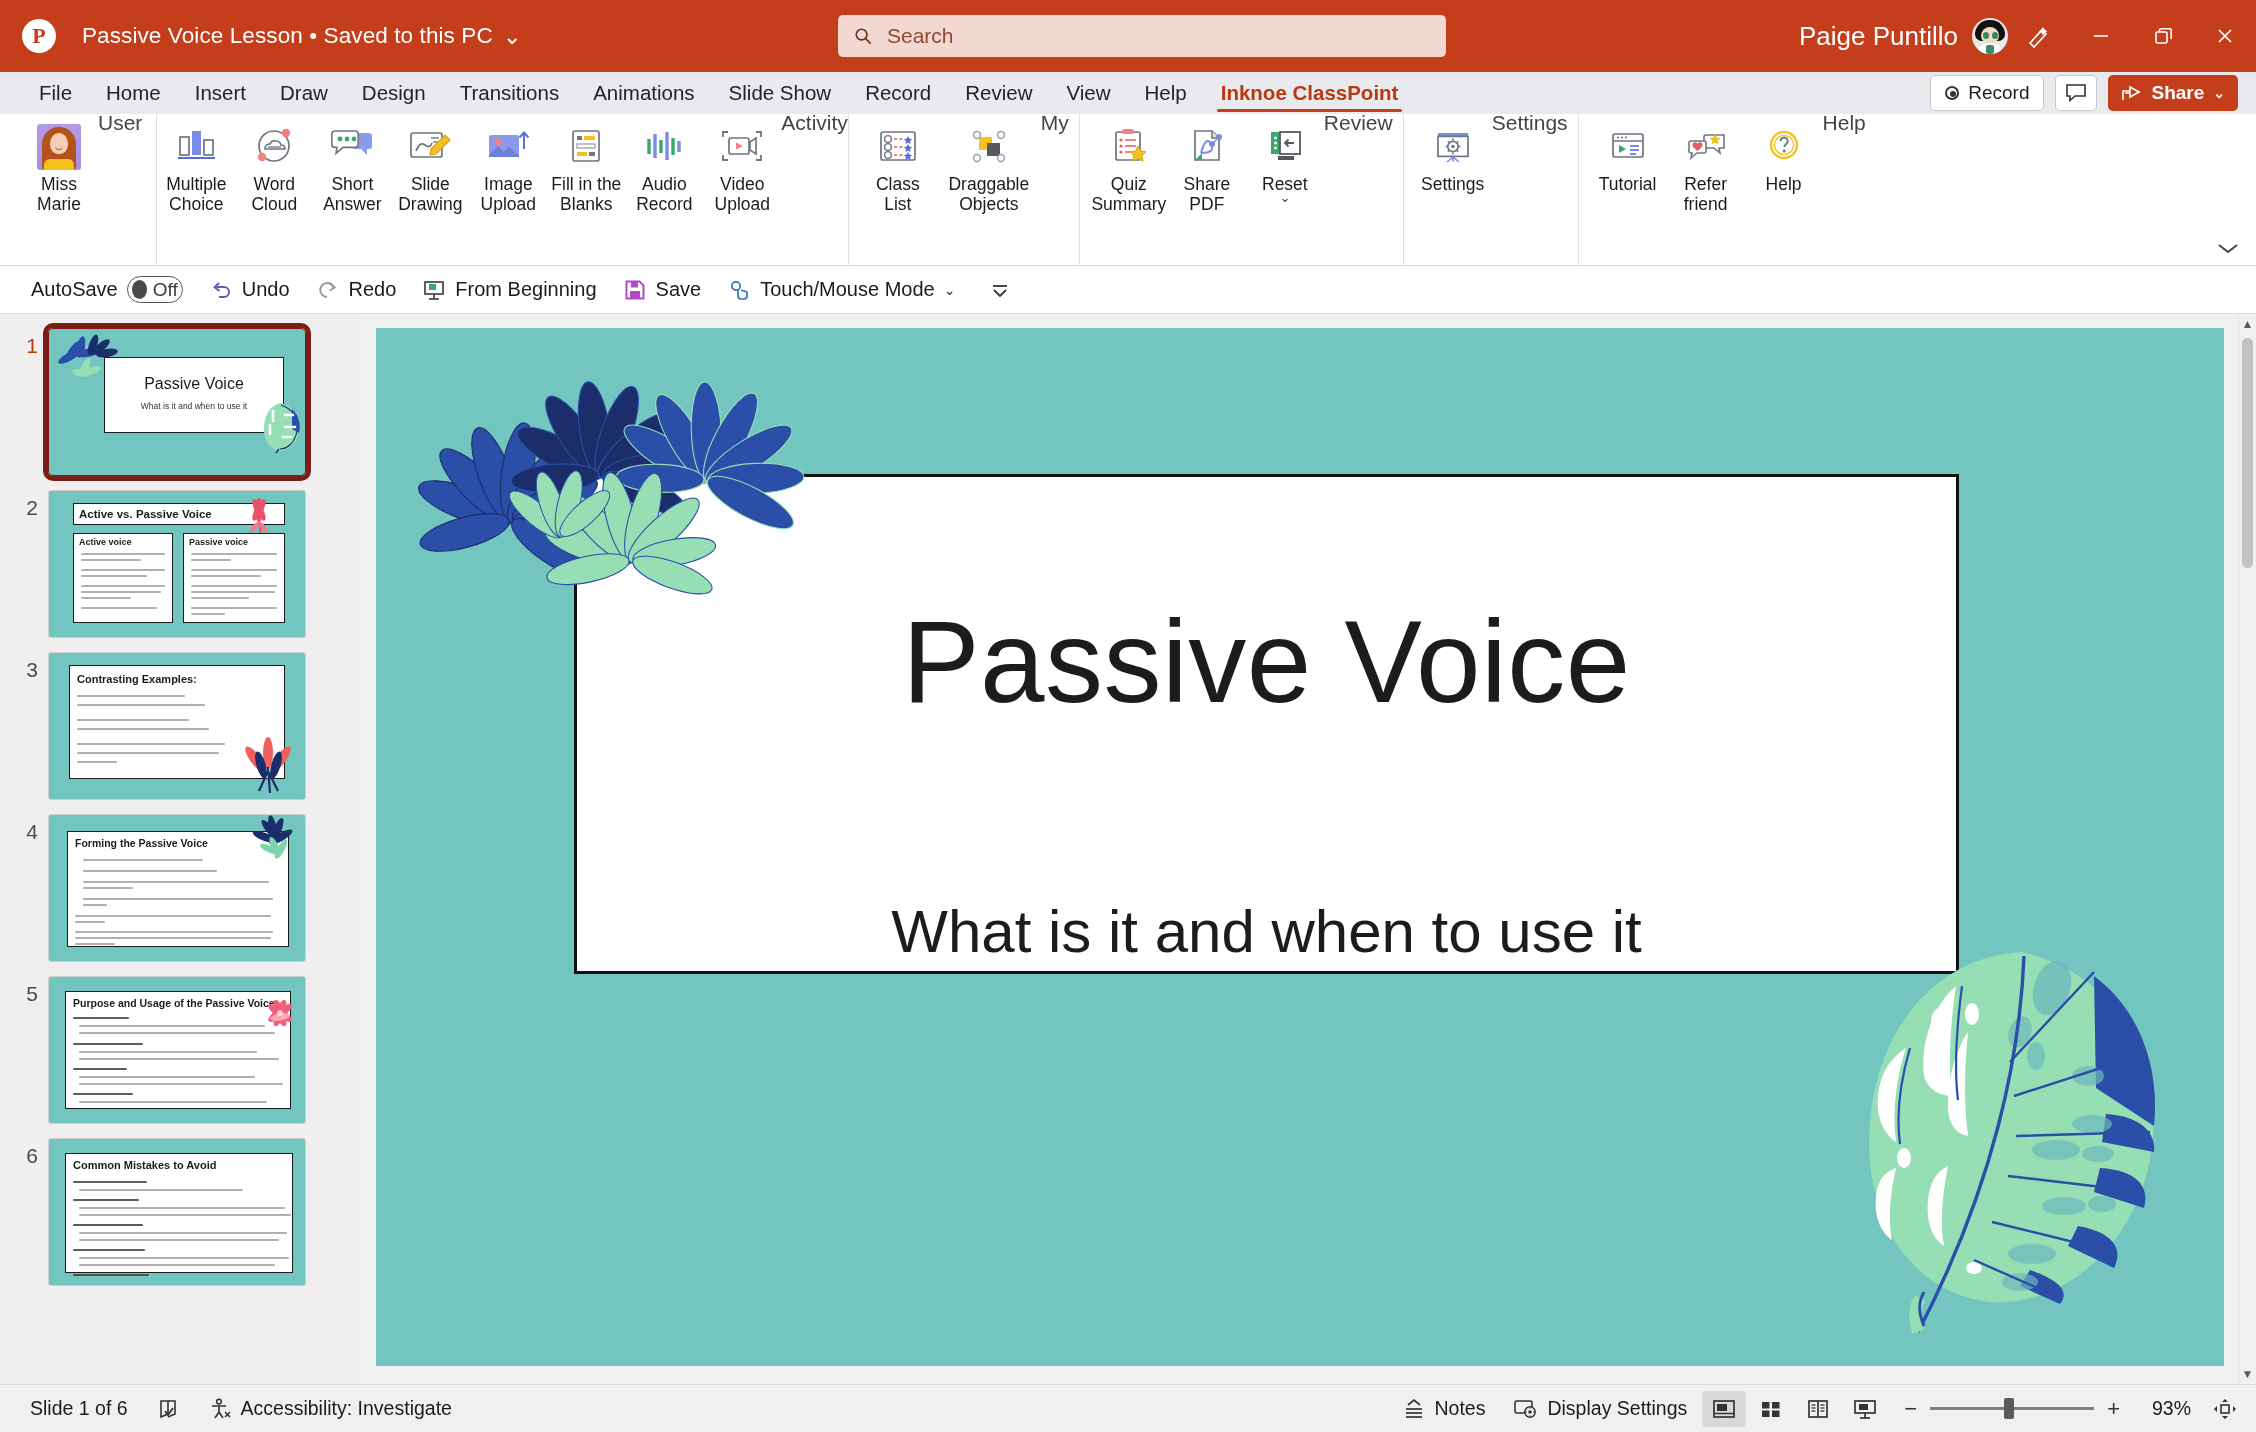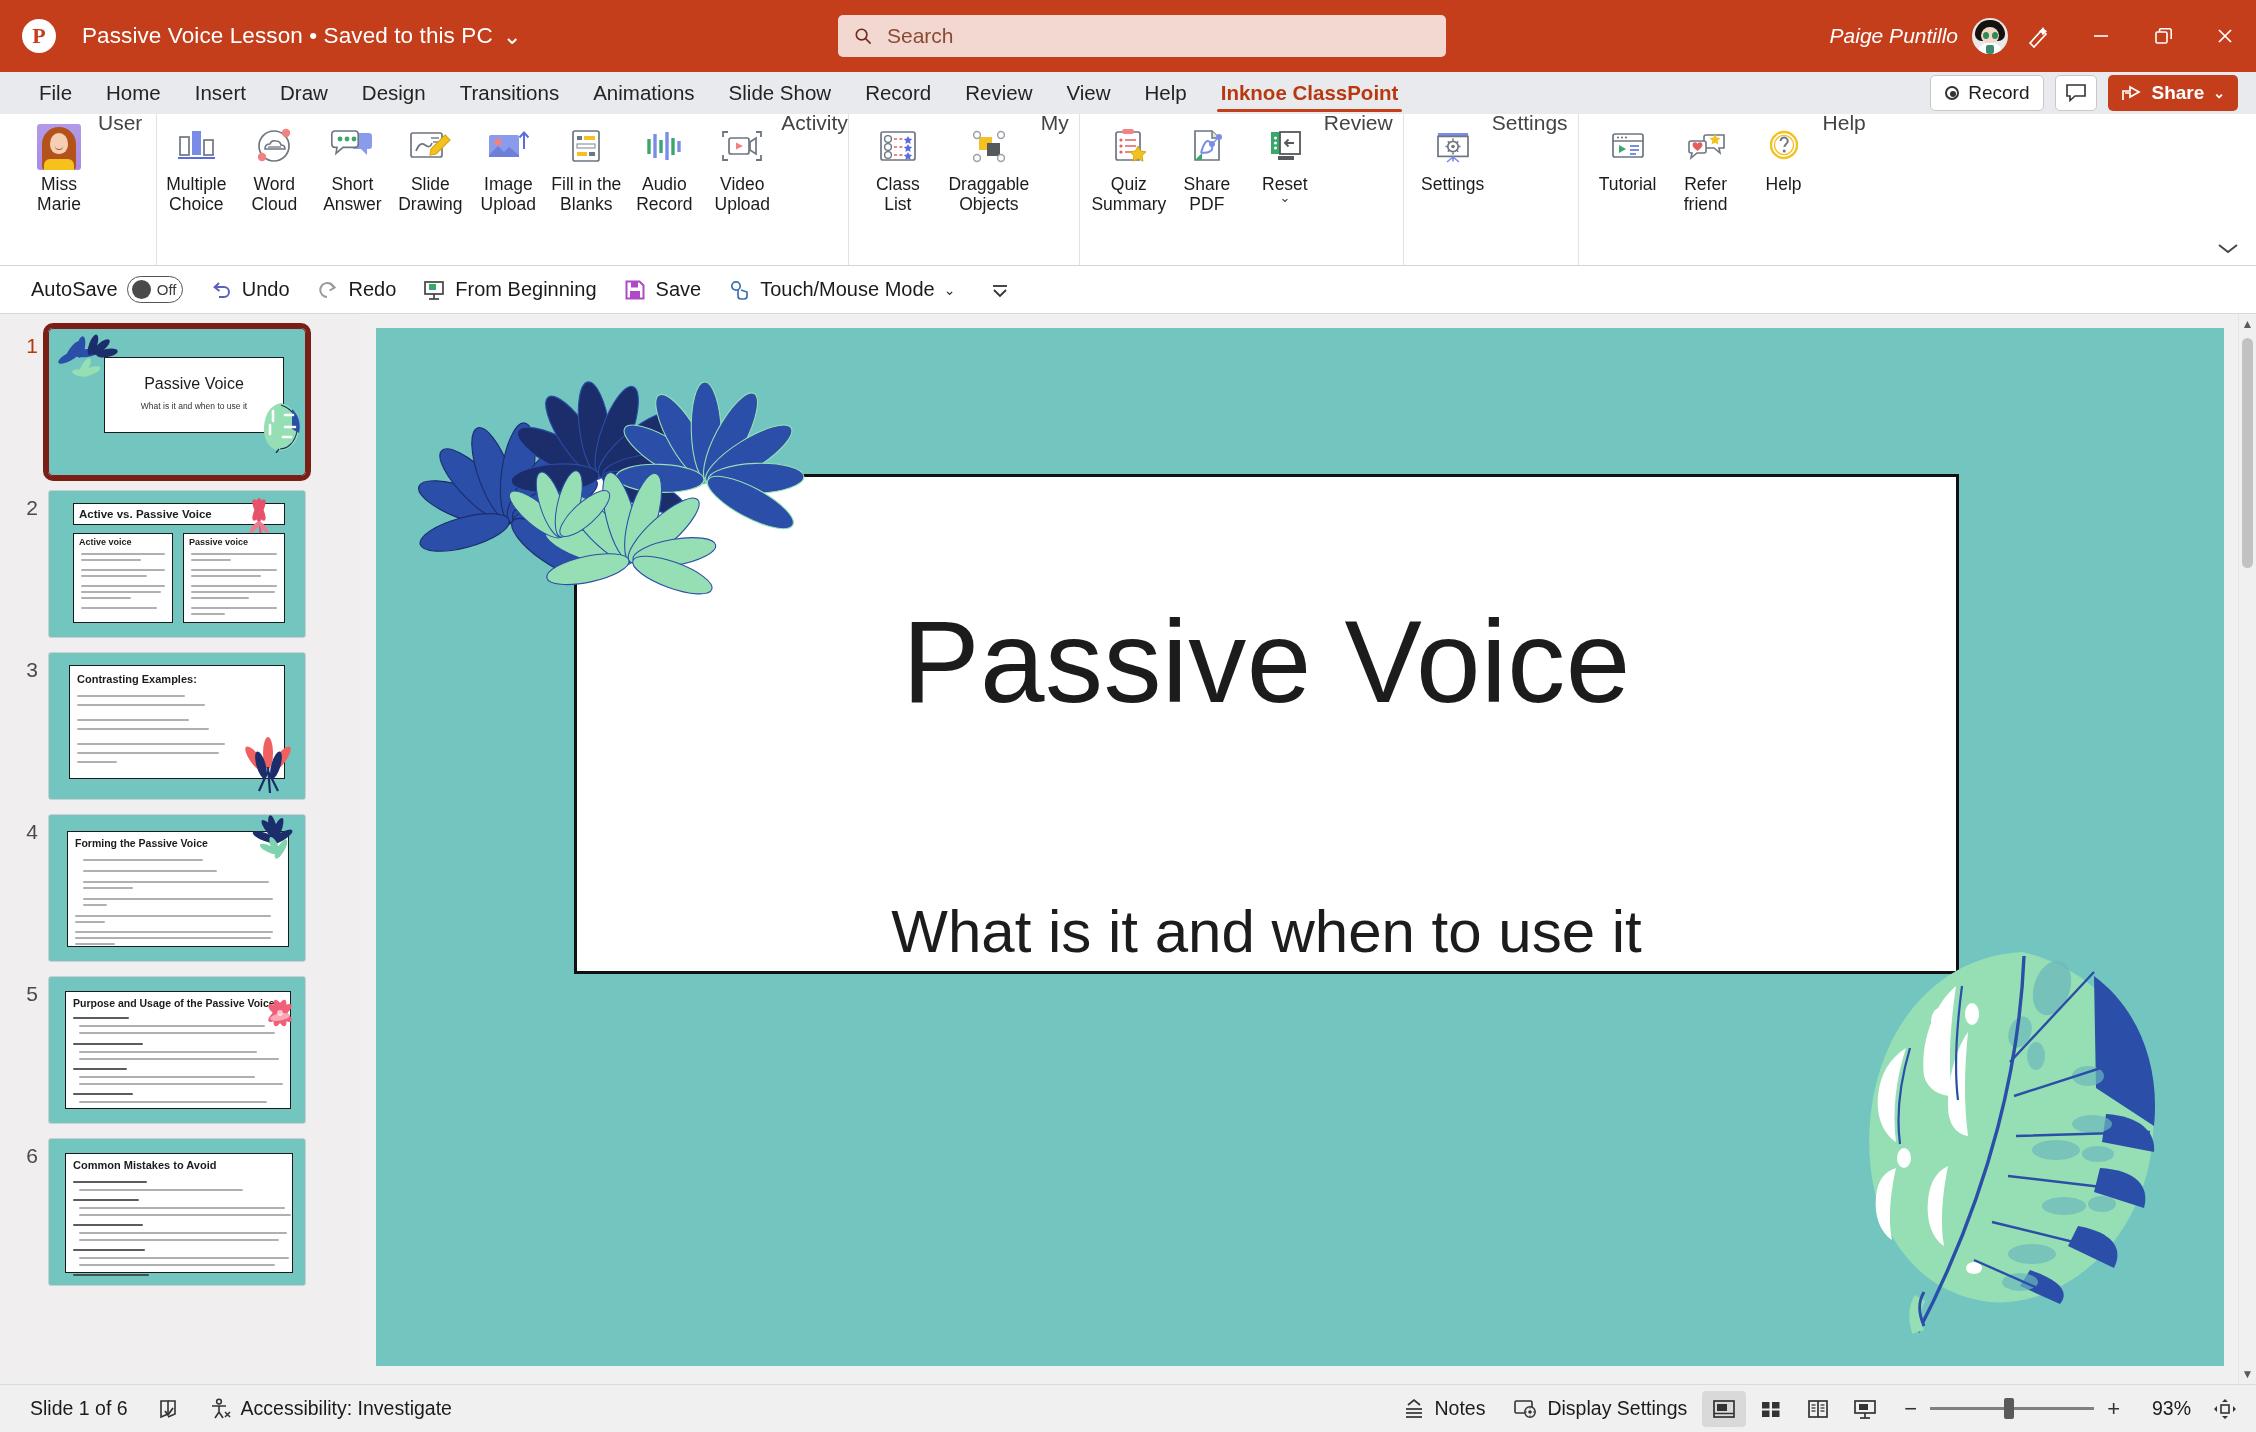--- a/index.html
+++ b/index.html
@@ -30,21 +30,21 @@
     background: rgba(255,255,255,.80); border-radius: 5px;
     display: flex; align-items: center; padding: 0 16px; gap: 14px;
   }
   .searchbox .mag { width: 19px; height: 19px; flex:0 0 19px; }
   .searchbox input {
     border: none; background: transparent; outline: none;
     font-family: "Liberation Sans", sans-serif; font-size: 21px; color: #5a2415; width: 100%;
   }
   .searchbox input::placeholder { color: #8a4a33; opacity: 1; }
   .tb-right { margin-left: auto; display: flex; align-items: center; height: 100%; }
-  .user-name { color:#fff; font-size: 21px; white-space: nowrap; font-style: italic; }
+  .user-name { color:#fff; font-size: 26px; white-space: nowrap; }
   .avatar {
     width: 36px; height: 36px; border-radius: 50%; margin-left: 14px;
     background: #e8e8e8; position: relative; overflow: hidden; flex: 0 0 36px;
   }
   .av-hair { position:absolute; left:3px; top:2px; width:30px; height:21px; border-radius:15px 15px 7px 7px; background:#14110f; }
   .av-face { position:absolute; left:9px; top:9px; width:18px; height:17px; border-radius:50%; background:#f2d9c7; }
   .av-eye  { position:absolute; top:14px; width:6px; height:7px; border-radius:50%; background:#2e8b57; }
   .av-eye.l{ left:11px; } .av-eye.r{ left:20px; }
   .av-body { position:absolute; left:6px; bottom:0; width:24px; height:11px; border-radius:9px 9px 0 0; background:#fff; }
   .av-collar{ position:absolute; left:14px; bottom:0; width:8px; height:9px; background:#3b8a6e; border-radius:2px;}
@@ -116,21 +116,21 @@
   .qat {
     flex: 0 0 48px; height: 48px; background: #fff; display:flex; align-items:center;
     gap: 4px; padding-left: 20px; border-bottom: 1px solid #d9d9d9;
   }
   .qat-item { display:flex; align-items:center; gap: 9px; padding: 6px 11px; border-radius: 4px; font-size: 20px; color:#1b1b1b; white-space: nowrap;}
   .toggle {
     width: 56px; height: 27px; border-radius: 14px; border: 1.6px solid #555; background:#fff;
     display:flex; align-items:center; position: relative; padding: 0 4px;
   }
   .toggle .knob { width: 19px; height: 19px; border-radius: 50%; background:#4a4a4a; }
-  .toggle .tlbl { font-size: 15px; color:#3c3c3c; margin-left: 6px; }
+  .toggle .tlbl { font-size: 19px; color:#3c3c3c; margin-left: 6px; }
 
   
   .main { flex: 1; display:flex; min-height:0; background:#f0f0f0; position:relative; }
 
   
   .thumbpane {
     width: 362px; flex: 0 0 362px; background: #f0eeee; overflow: hidden;
     padding: 14px 0 0 0; position: relative;
   }
   .thumbrow { display:flex; align-items:flex-start; padding: 0 14px; margin-bottom: 14px; }

